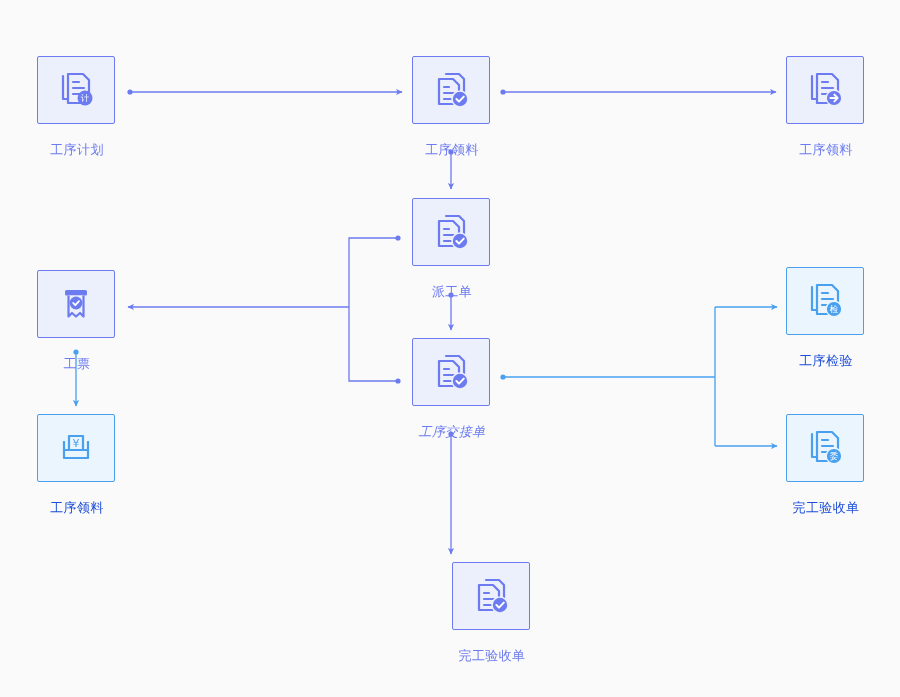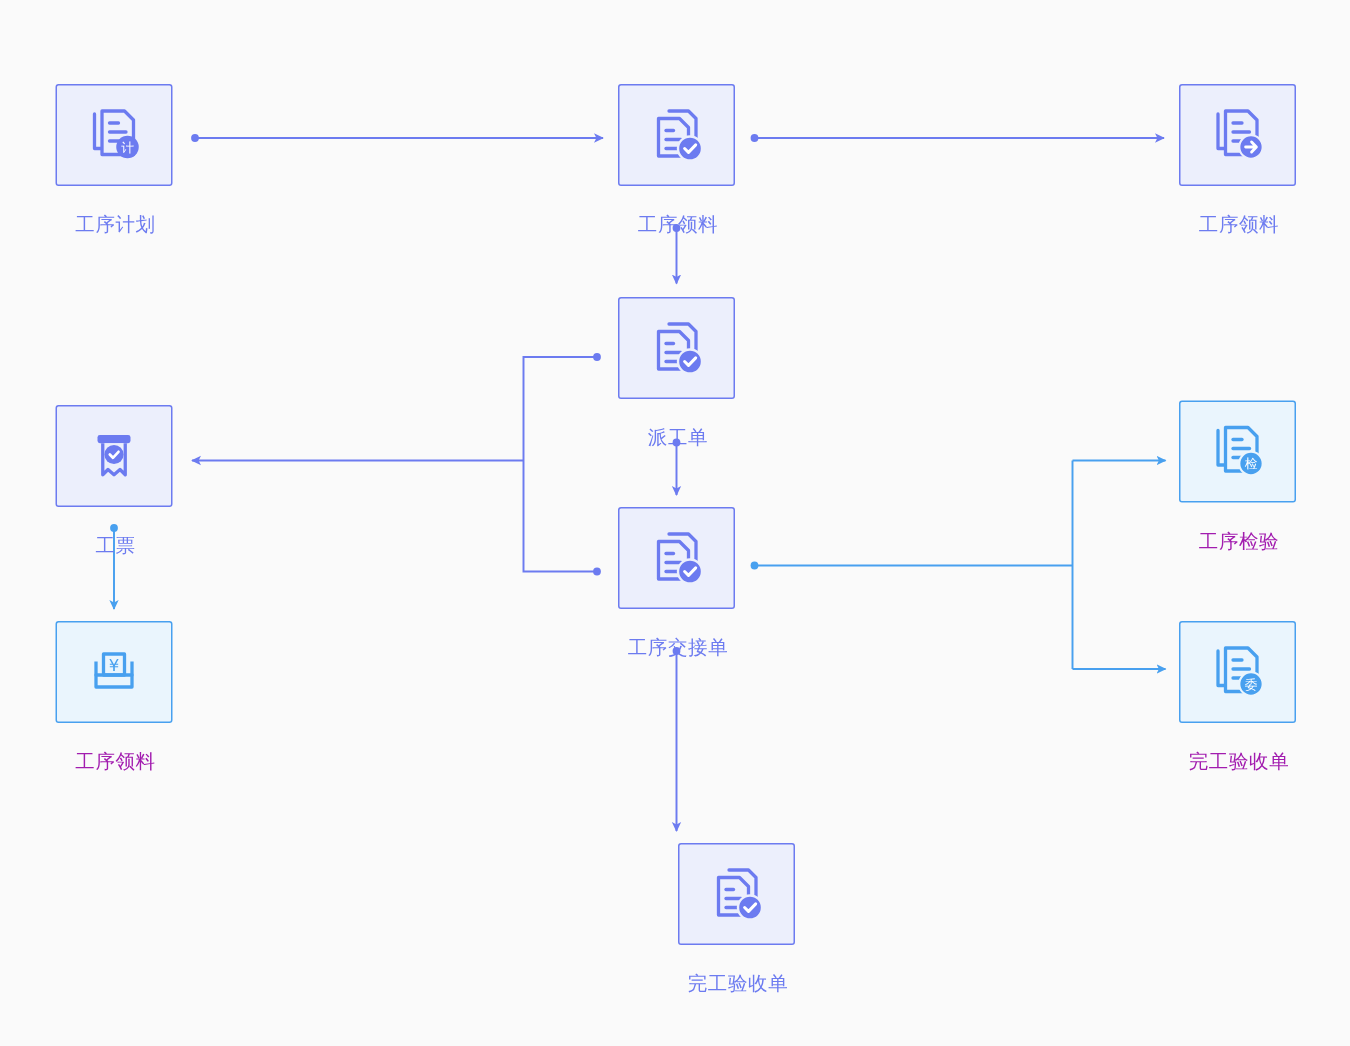--- a/index.html
+++ b/index.html
@@ -48,21 +48,21 @@
   .node-label {
     margin-top: 18px;
     text-align: center;
     font-size: 13px;
     line-height: 15px;
     color: #6c7bf0;
     letter-spacing: 0.4px;
     white-space: nowrap;
   }
   .node.alt .node-label {
-    color: #a21caf;
+    color: #1d4ed8;
   }
   .node-label.wide {
     margin-left: -18px;
     width: 116px;
   }
   .icon-svg {
     display: block;
   }
 </style>
 </head>
@@ -206,21 +206,21 @@
         <line x1="18" y1="13" x2="24" y2="13" stroke="#48a0ef" stroke-width="2.2" stroke-linecap="round"></line>
         <line x1="18" y1="19" x2="29" y2="19" stroke="#48a0ef" stroke-width="2.2" stroke-linecap="round"></line>
         <line x1="18" y1="25" x2="29" y2="25" stroke="#48a0ef" stroke-width="2.2" stroke-linecap="round"></line>
         <circle cx="30" cy="29" r="7.8" fill="#48a0ef" stroke="#eaf5fd" stroke-width="1.4"></circle>
         <text x="30" y="32.3" font-size="8.5" fill="#ffffff" text-anchor="middle" font-family="'DejaVu Sans', sans-serif">检</text>
       </svg>
     </div>
     <div class="node-label">工序检验</div>
   </div>
 
-  <div class="node" style="left:412px; top:338px;">
+  <div class="node" style="left:412px; top:338px;font-style:italic;">
     <div class="node-box">
       <svg class="icon-svg" width="42" height="42" viewBox="0 0 42 42">
         <path d="M16,5 L29,5 L34,10 L34,27" fill="none" stroke="#6c7bf0" stroke-width="2.2" stroke-linecap="round" stroke-linejoin="round"></path>
         <path d="M9,10 L23,10 L29,16 L29,35 L9,35 Z" fill="#eceffc" stroke="#6c7bf0" stroke-width="2.2" stroke-linejoin="round"></path>
         <line x1="14" y1="18" x2="19" y2="18" stroke="#6c7bf0" stroke-width="2.2" stroke-linecap="round"></line>
         <line x1="14" y1="24" x2="24" y2="24" stroke="#6c7bf0" stroke-width="2.2" stroke-linecap="round"></line>
         <line x1="14" y1="30" x2="24" y2="30" stroke="#6c7bf0" stroke-width="2.2" stroke-linecap="round"></line>
         <circle cx="30" cy="30" r="8" fill="#6c7bf0" stroke="#eceffc" stroke-width="1.6"></circle>
         <path d="M26.4,30 L29,32.6 L33.8,27.6" fill="none" stroke="#ffffff" stroke-width="2" stroke-linecap="round" stroke-linejoin="round"></path>
       </svg>

